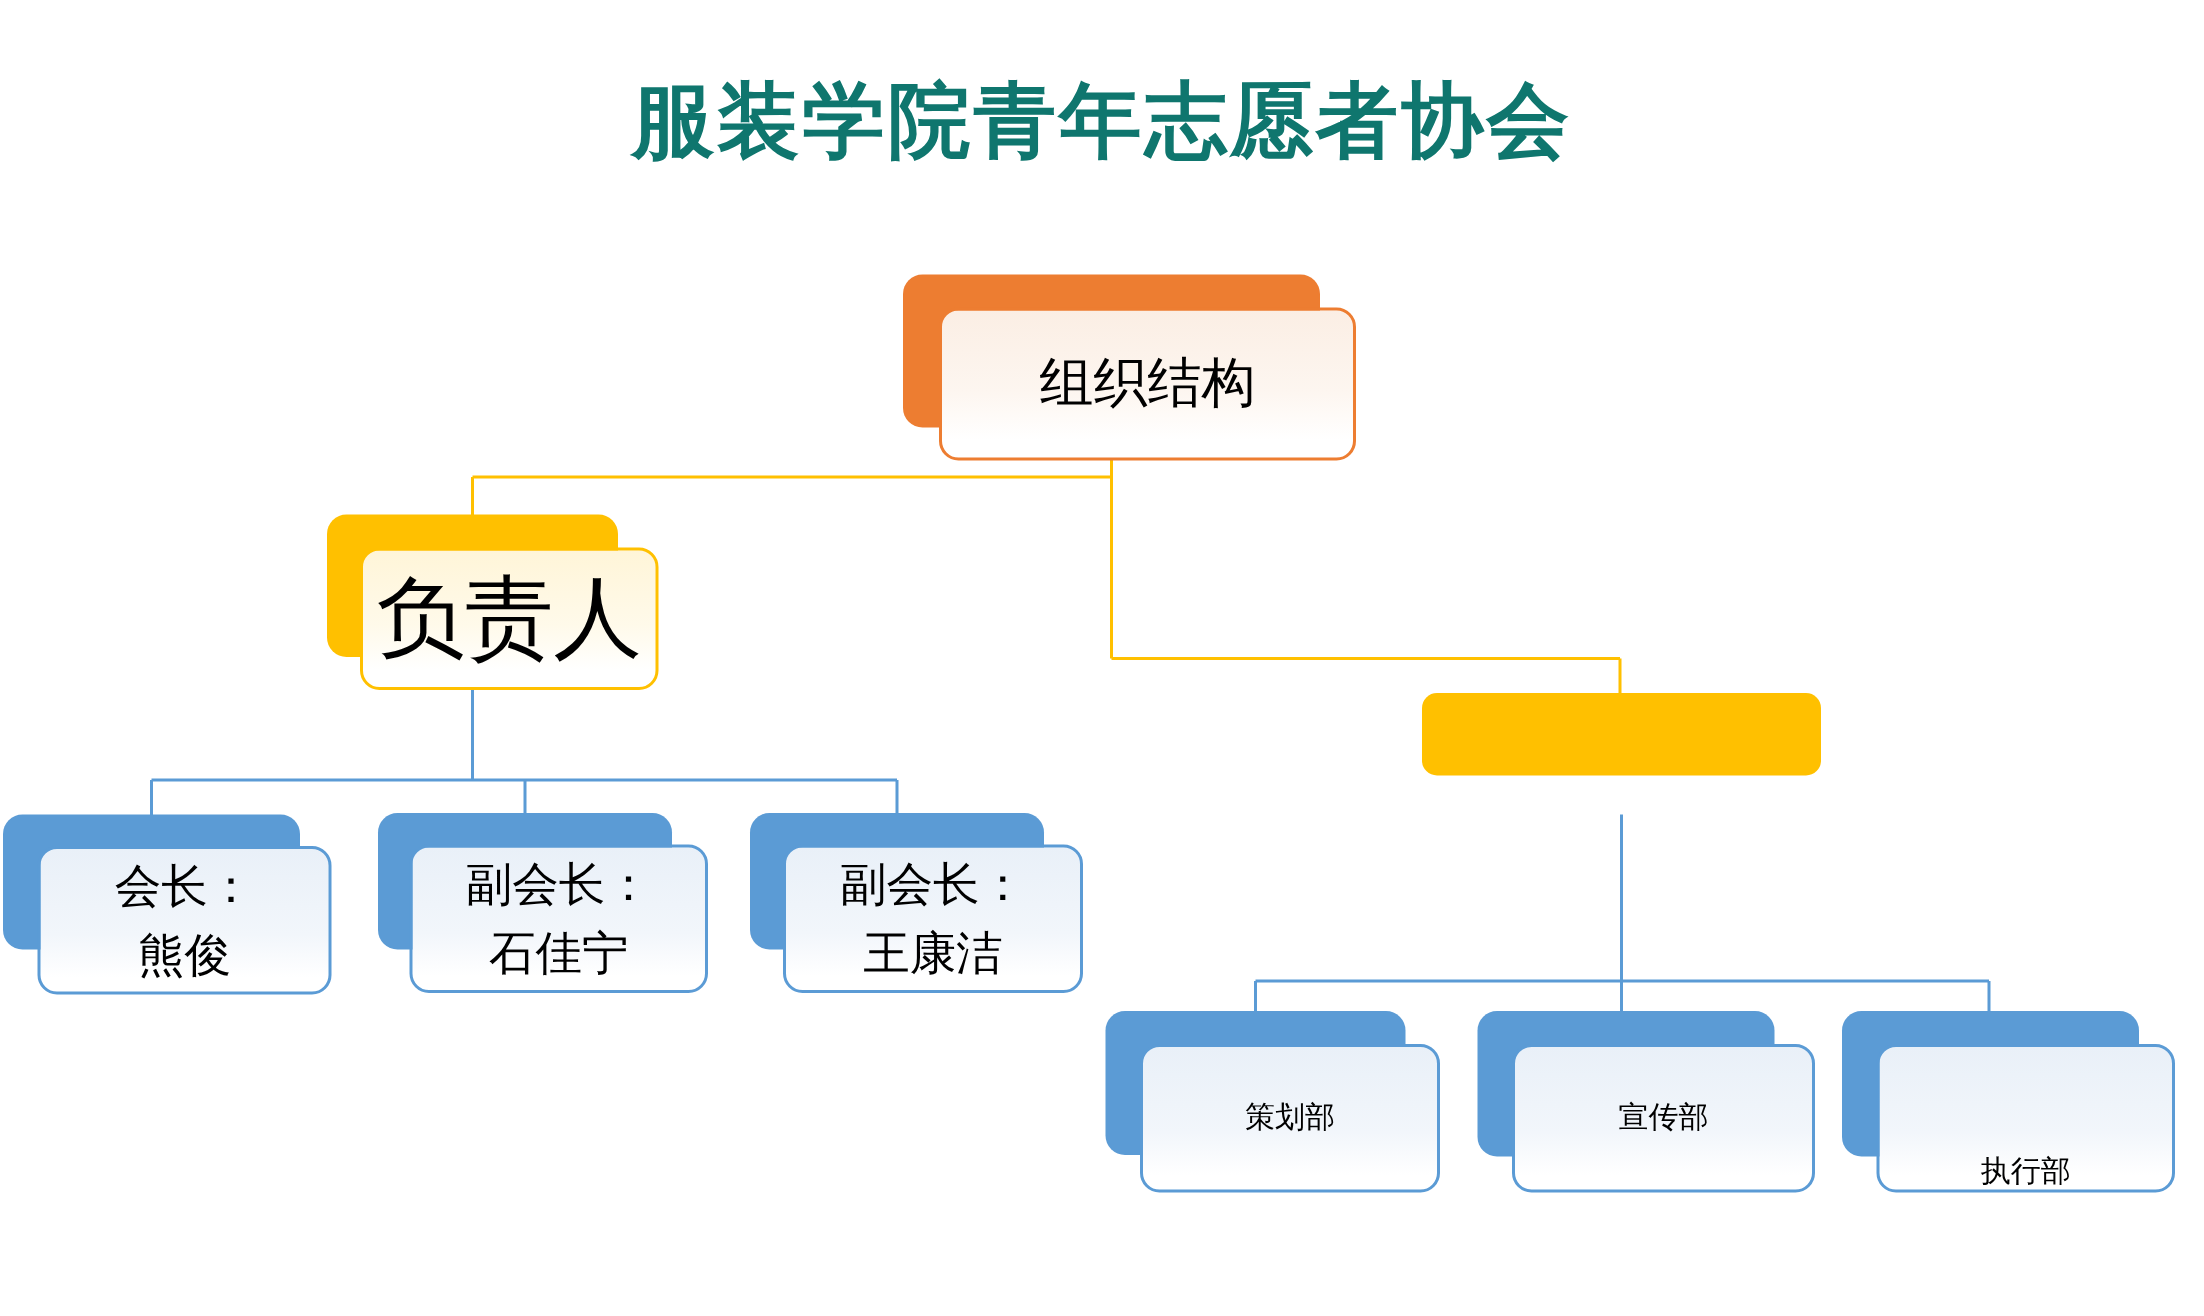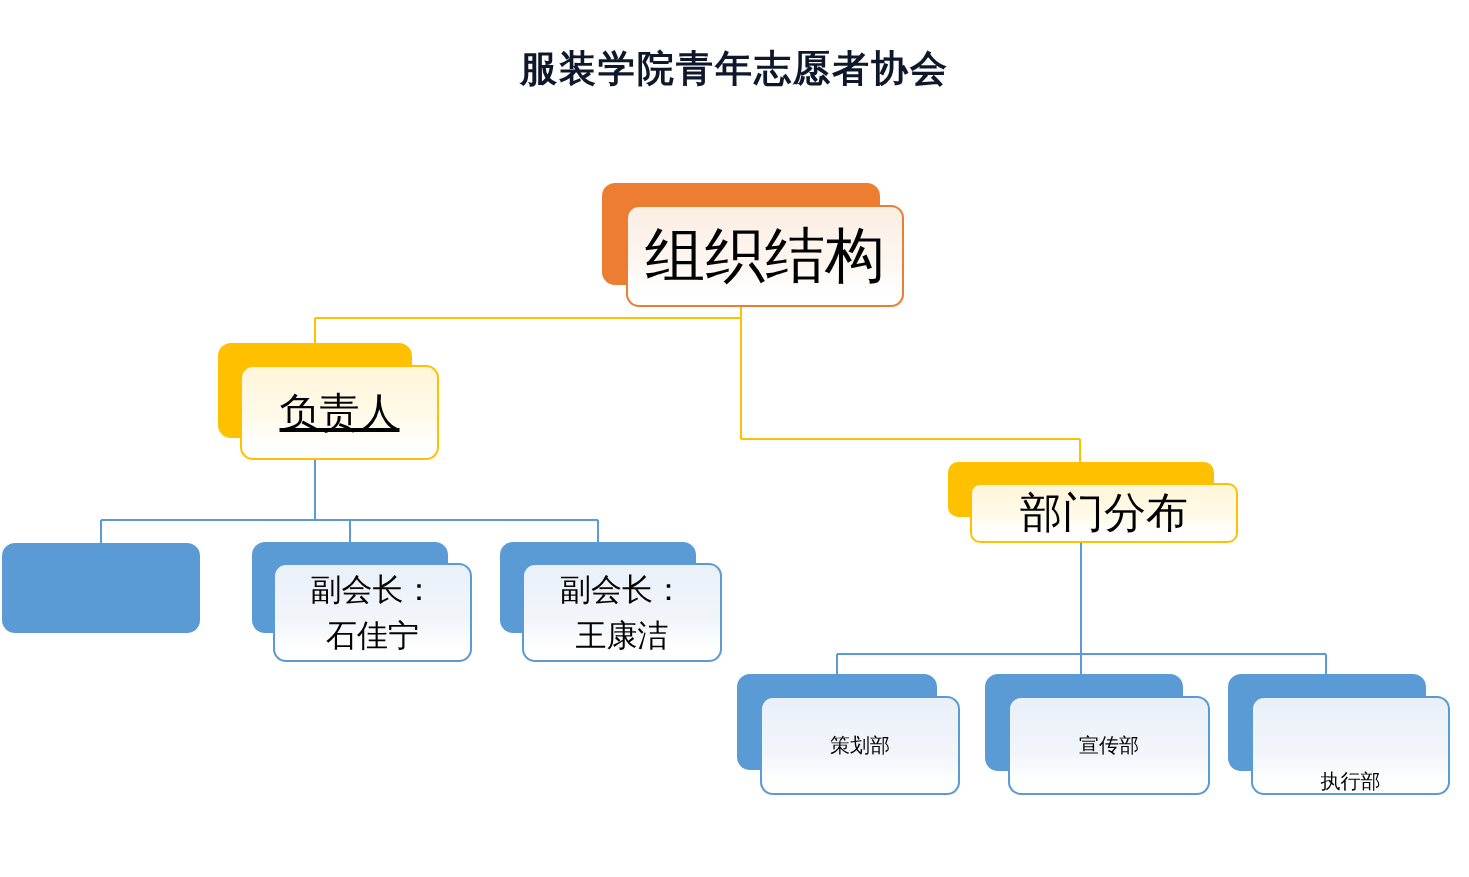--- a/index.html
+++ b/index.html
@@ -2,40 +2,40 @@
 <html><head>
 <meta charset="utf-8">
 <style>
   html,body{margin:0;padding:0;background:#ffffff;}
   .canvas{
     position:relative;width:1469px;height:877px;background:#ffffff;overflow:hidden;
     font-family:"Liberation Serif","DejaVu Serif",serif;
   }
   .title{
     position:absolute;left:0;right:0;top:44px;margin:0;
-    text-align:center;font-size:37px;font-weight:700;letter-spacing:2px;color:#0f172a;
+    text-align:center;font-size:55px;font-weight:700;letter-spacing:2px;color:#0f766e;
     font-family:"Liberation Sans","DejaVu Sans",sans-serif;
   }
   .connectors{position:absolute;left:0;top:0;}
   .c-gold{fill:none;stroke:#FFC000;stroke-width:2;}
   .c-blue{fill:none;stroke:#5B9BD5;stroke-width:2;}
   .backing{position:absolute;border-radius:13px;}
   .bk-orange{background:#ED7D31;}
   .bk-gold{background:#FFC000;}
   .bk-blue{background:#5B9BD5;}
   .face{
     position:absolute;border-radius:13px;display:flex;flex-direction:column;
     align-items:center;justify-content:center;text-align:center;color:#000;
     box-sizing:border-box;line-height:1.15;
   }
   .f-orange{border:2.5px solid #ED7D31;background:linear-gradient(180deg,#FBEEE4 0%,#FDF6F0 55%,#ffffff 88%);}
   .f-gold{border:2px solid #FFC000;background:linear-gradient(180deg,#FFF5D8 0%,#FFFAEA 55%,#ffffff 88%);}
   .f-blue{border:2px solid #5B9BD5;background:linear-gradient(180deg,#E9F0F8 0%,#F2F6FB 60%,#ffffff 90%);}
-  .t-root{font-size:60px;}
-  .t-leader{font-size:40px;text-decoration:underline;}
+  .t-root{font-size:36px;}
+  .t-leader{font-size:59px;}
   .t-depts{font-size:42px;}
   .t-person{font-size:31px;line-height:46px;}
   .t-dept{font-size:20px;}
 </style>
 </head>
 <body>
 
 <div class="canvas">
 
   <h1 class="title">服装学院青年志愿者协会</h1>
@@ -50,25 +50,26 @@
   <div class="face f-orange t-root" style="left:626px;top:205px;width:278px;height:102px;">
     <span>组织结构</span>
   </div>
 
   <div class="backing bk-gold" style="left:218px;top:343px;width:194px;height:95px;"></div>
   <div class="face f-gold t-leader" style="left:240px;top:365px;width:199px;height:95px;">
     <span>负责人</span>
   </div>
 
   <div class="backing bk-gold" style="left:948px;top:462px;width:266px;height:55px;border-radius:10px;"></div>
-  <div class="face f-gold t-depts" style="left:970px;top:483px;width:268px;height:60px;border-radius:10px;">
-    <span>部门分布</span>
-  </div>
 
   <div class="backing bk-blue" style="left:2px;top:543px;width:198px;height:90px;"></div>
+  <div class="face f-blue t-person" style="left:25px;top:564px;width:196px;height:99px;">
+    <span>会长：</span>
+    <span>熊俊</span>
+  </div>
 
   <div class="backing bk-blue" style="left:252px;top:542px;width:196px;height:91px;"></div>
   <div class="face f-blue t-person" style="left:273px;top:563px;width:199px;height:99px;">
     <span>副会长：</span>
     <span>石佳宁</span>
   </div>
 
   <div class="backing bk-blue" style="left:500px;top:542px;width:196px;height:91px;"></div>
   <div class="face f-blue t-person" style="left:522px;top:563px;width:200px;height:99px;">
     <span>副会长：</span>

